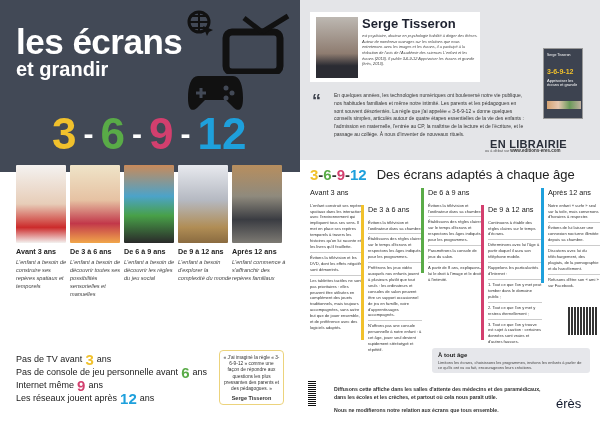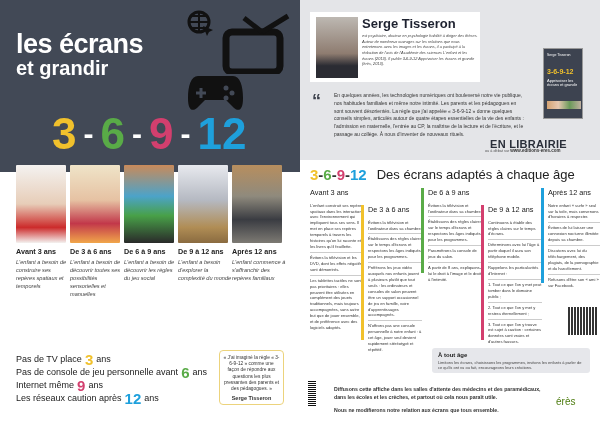--- a/index.html
+++ b/index.html
@@ -1,21 +1,21 @@
 <!DOCTYPE html>
 <html><head>
 <meta charset="utf-8">
 <style>
 *{box-sizing:border-box;margin:0;padding:0}
 body{width:600px;height:423px;overflow:hidden;background:#fff;font-family:"Liberation Sans",sans-serif;position:relative}
 .left{position:absolute;left:0;top:0;width:300px;height:423px;background:#fff}
 .left-top{position:absolute;left:0;top:0;width:300px;height:172px;background:#424956}
 .title{position:absolute;left:16px;top:22px;color:#fff;font-weight:bold;line-height:1}
 .title .l1{font-size:27px;display:block;letter-spacing:-0.5px}
-.title .l2{font-size:27px;display:block;margin-top:9px;letter-spacing:-0.5px}
+.title .l2{font-size:35px;display:block;margin-top:2px;letter-spacing:-0.5px}
 .title .l3{font-size:20px;display:block;margin-top:0}
 .bignums{position:absolute;left:52px;top:112px;display:flex;align-items:center;font-weight:bold;font-size:44px;line-height:1}
 .bignums span{position:relative}
 .dash{color:#fff;font-size:30px;margin:0 7px}
 .n3{color:#f1c12c}.n6{color:#59ab47}.n9{color:#d33f6e}.n12{color:#1ea0dc}
 .ico{position:absolute;color:#111}
 .photos{position:absolute;top:165px;left:16px;display:flex;gap:4px}
 .photo{width:50px;height:78px;border-radius:1px}
 .ages{position:absolute;top:247px;left:16px;display:flex}
 .agecol{width:54px}
@@ -49,21 +49,21 @@
 .col h4{font-size:7.3px;font-weight:normal;color:#222;margin-bottom:4px;white-space:nowrap}
 .col p{margin-bottom:2px;padding-bottom:2px;border-bottom:0.5px solid #ccc}
 .col p:last-child{border-bottom:none}
 .bar{position:absolute;width:3px}
 .tout{position:absolute;left:432px;top:348px;width:158px;height:25px;background:#e6e7eb;border-radius:3px;padding:4px 6px;font-size:4px;color:#444}
 .tout h5{font-size:6px;color:#222;margin-bottom:2px}
 .qr{position:absolute;left:418px;top:307px;width:30px;height:28px;background:repeating-linear-gradient(90deg,#111 0 2px,#fff 2px 3px),#111;opacity:.85}
 .barcode{position:absolute;left:308px;top:380px;width:8px;height:26px;background:repeating-linear-gradient(0deg,#111 0 1px,#fff 1px 2px)}
 .diff{position:absolute;left:334px;top:385px;font-size:5.2px;color:#333;line-height:1.6;font-weight:bold}
 .diff .l3{margin-top:4px}
-.eres{position:absolute;left:556px;top:396px;font-size:10px;color:#4d7c0f}
+.eres{position:absolute;left:556px;top:396px;font-size:13px;color:#0f172a}
 </style>
 </head>
 <body>
 
 <div class="left">
   <div class="left-top">
     <div class="title">
       <span class="l2">les écrans</span>
       <span class="l3">et grandir</span>
     </div>
@@ -117,36 +117,36 @@
         <h4>De 9 à 12 ans</h4>
         <p>L'enfant a besoin d'explorer la complexité du monde</p>
       </div>
     <div class="agecol">
         <h4>Après 12 ans</h4>
         <p>L'enfant commence à s'affranchir des repères familiaux</p>
       </div>
   </div>
   <div class="rules">
     <div>
-        <span>Pas de TV place</span>
+        <span>Pas de TV avant</span>
         <span class="rn n3">3</span>
         <span>ans</span>
       </div>
     <div>
         <span>Pas de console de jeu personnelle avant</span>
         <span class="rn n6">6</span>
         <span>ans</span>
       </div>
     <div>
         <span>Internet même</span>
         <span class="rn n9">9</span>
         <span>ans</span>
       </div>
     <div>
-        <span>Les réseaux caution après</span>
+        <span>Les réseaux jouent après</span>
         <span class="rn n12">12</span>
         <span>ans</span>
       </div>
   </div>
   <div class="qbox">
     <span>« J'ai imaginé la règle « 3-6-9-12 » comme une façon de répondre aux questions les plus pressantes des parents et des pédagogues. »</span>
     <span class="auth">Serge Tisseron</span>
   </div>
 </div>
 

